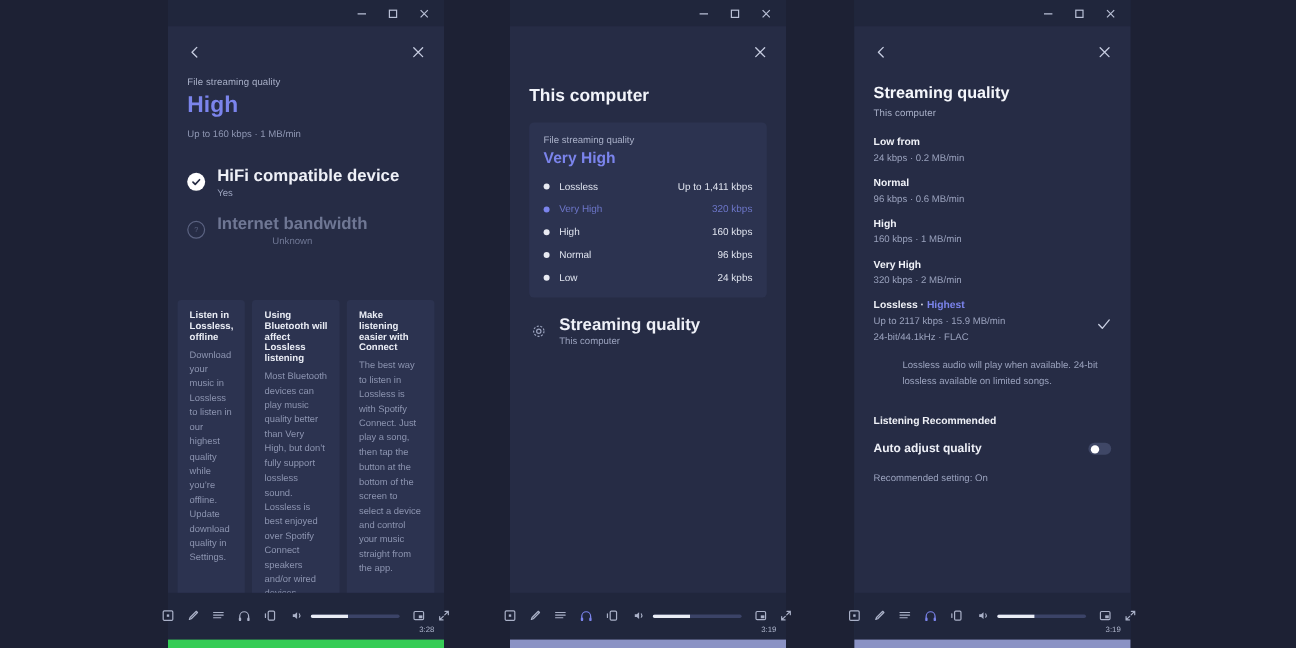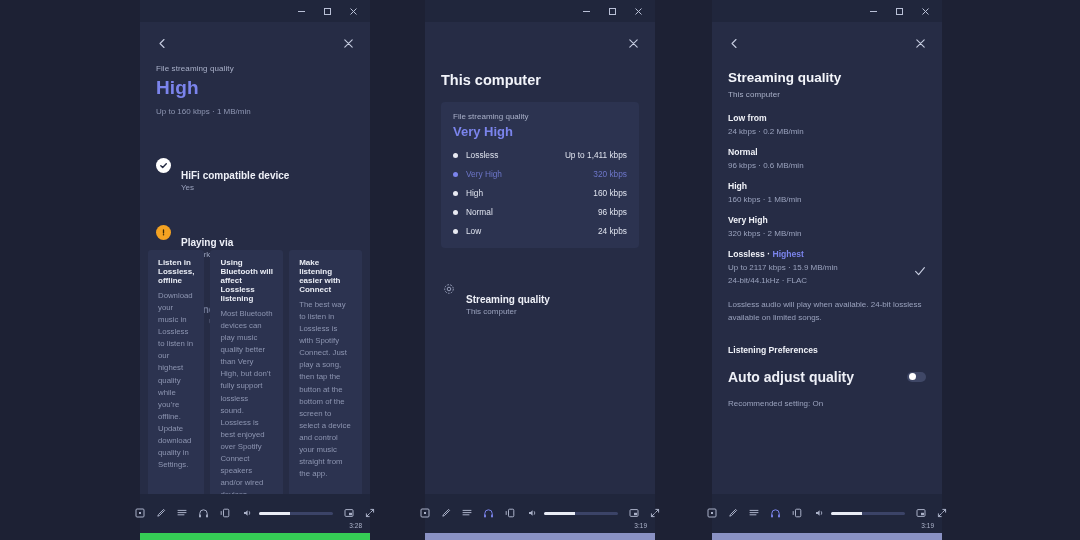--- a/index.html
+++ b/index.html
@@ -28,21 +28,21 @@
   
   .navrow { height: 34px; display:flex; align-items:center; justify-content:space-between; padding: 8px 14px 0 14px; }
   .navico { color:#c6cce0; width:16px; height:16px; display:flex; align-items:center; justify-content:center; }
 
   
   .lbl-sm { font-size: 8px; color:#a9b0c8; letter-spacing:.1px; }
   .lbl-sm-dim { font-size: 8px; color:#8e96b2; }
   .big-accent { font-size: 19px; font-weight: 700; color:#7b84ec; letter-spacing:.1px; }
   .big-white { font-size: 14.5px; font-weight: 700; color:#f2f4fa; }
   .hdr-white { font-size: 13.5px; font-weight: 700; color:#f4f6fb; }
-  .row-title { font-size: 10px; font-weight:700; color:#eef0f7;margin-top:32px; }
+  .row-title { font-size: 14px; font-weight:700; color:#eef0f7; }
   .row-sub { font-size: 8px; color:#9aa2bd; }
   .dim { color:#6f7794;text-align:center; }
 
   
   #p1 { left: 140px; width: 230px; }
   #p1 .content { padding: 2px 16px 0 16px; }
   #p1 .kicker { margin-top: 6px; }
   #p1 .title { margin-top: 4px; }
   #p1 .sub { margin-top: 8px; }
 
@@ -83,24 +83,24 @@
   #p3 { left: 712px; width: 230px; }
   #p3 .content { padding: 0 16px; }
   #p3 .maintitle { margin-top: 14px; }
   #p3 .subtitle { margin-top: 5px; }
   .qualityblocks { margin-top: 14px; display:flex; flex-direction:column; gap: 11px; }
   .qb .qb-t { font-size:8.6px; font-weight:700; color:#f0f2f8; }
   .qb .qb-s { margin-top:4px; font-size:8px; color:#9aa2bd; }
   .qb-lossless { position:relative; }
   .qb-lossless .hl { color:#7b84ec; font-weight:700; }
   .tick { position:absolute; right:0px; top:14px; color:#c9cfe2; }
-  .note { margin-top: 14px; font-size:8px; line-height:1.6; color:#9aa2bd; }
+  .note { margin-top: 14px; font-size:8px; line-height:1.6; color:#9aa2bd;margin-left:24px; }
   .prefhdr { margin-top: 20px; font-size:8.6px; font-weight:700; color:#f0f2f8; }
   .prefrow { margin-top: 14px; display:flex; align-items:center; justify-content:space-between; }
-  .prefrow .pl { font-size:14px; font-weight:700; color:#eef0f7;text-align:center; }
+  .prefrow .pl { font-size:10px; font-weight:700; color:#eef0f7;text-align:center; }
   .toggle { width:19px; height:10px; border-radius:5px; background:#3f4766; position:relative; }
   .toggle .knob { position:absolute; left:1.5px; top:1.5px; width:7px; height:7px; border-radius:50%; background:#ffffff; }
   .recomm { margin-top: 14px; font-size:8px; color:#9aa2bd; }
   .explain { margin-top: 7px; font-size:8px; line-height:1.6; color:#9aa2bd; }
 
   
   .playerbar { position:absolute; left:0; right:0; bottom:0; height:46px; background:#20263c; }
   .pcontrols { display:flex; align-items:center; justify-content:center; gap:11px; height:30px; padding-top:8px; }
   .pico { color:#aab1c8; display:flex; align-items:center; justify-content:center; }
   .vol { display:flex; align-items:center; gap:6px; margin-left:2px; }
@@ -161,32 +161,20 @@
               <svg width="9" height="9" viewBox="0 0 9 9">
                   <path d="M1.8 4.7l1.9 1.9 3.6-3.8" stroke="#242a42" stroke-width="1.4" fill="none" stroke-linecap="round" stroke-linejoin="round"></path>
                 </svg>
             </div>
             <div class="statustext">
               <div class="row-title">HiFi compatible device</div>
               <div class="row-sub">Yes</div>
             </div>
           </div>
           <div class="statusrow">
-            <div class="badge warn">
-              <svg width="9" height="9" viewBox="0 0 9 9">
-                  <path d="M4.5 2v3" stroke="#3a2a06" stroke-width="1.3" stroke-linecap="round"></path>
-                  <circle cx="4.5" cy="6.7" r=".75" fill="#3a2a06"></circle>
-                </svg>
-            </div>
-            <div class="statustext">
-              <div class="row-title">Playing via</div>
-              <div class="row-sub">Network connection</div>
-            </div>
-          </div>
-          <div class="statusrow">
             <div class="badge quest">
               <svg width="9" height="9" viewBox="0 0 9 9">
                   <text x="4.5" y="6.6" font-size="6" fill="#5b6382" text-anchor="middle" font-family="Liberation Sans, sans-serif">?</text>
                 </svg>
             </div>
             <div class="statustext">
               <div class="row-title dim">Internet bandwidth</div>
               <div class="row-sub dim">Unknown</div>
             </div>
           </div>
@@ -483,21 +471,21 @@
             <span class="tick">
               <svg width="12" height="12" viewBox="0 0 12 12">
                   <path d="M1.6 6.4l3 3.2 5.8-7" stroke="#c9cfe2" fill="none" stroke-width="1.1" stroke-linecap="round" stroke-linejoin="round"></path>
                 </svg>
             </span>
           </div>
         </div>
 
         <div class="note">Lossless audio will play when available. 24-bit lossless available on limited songs.</div>
 
-        <div class="prefhdr">Listening Preferences</div>
+        <div class="prefhdr">Listening Recommended</div>
 
         <div class="prefrow">
           <div class="pl">Auto adjust quality</div>
           <div class="toggle">
               <div class="knob"></div>
             </div>
         </div>
 
         <div class="recomm">Recommended setting: On</div>
       </div>

